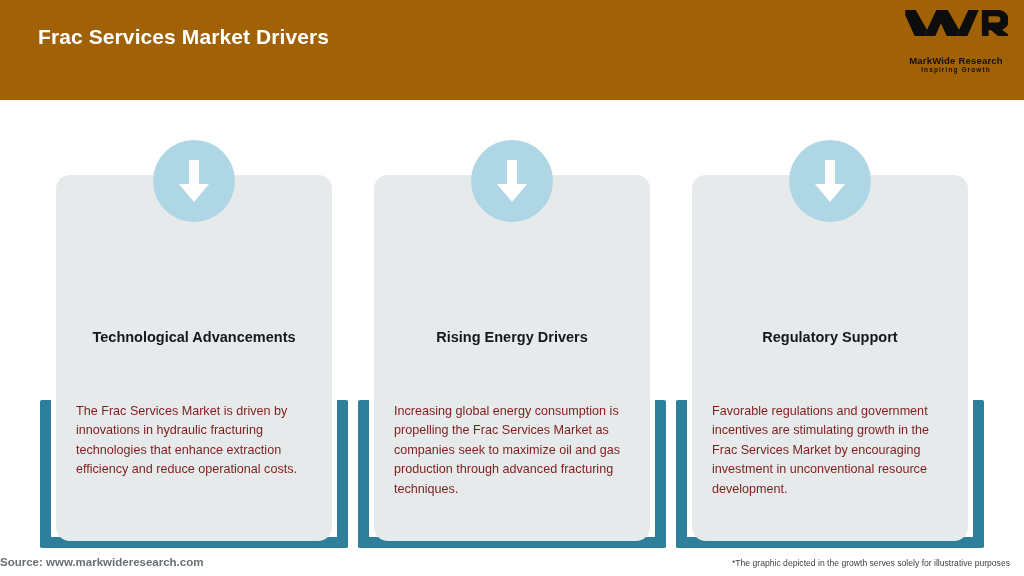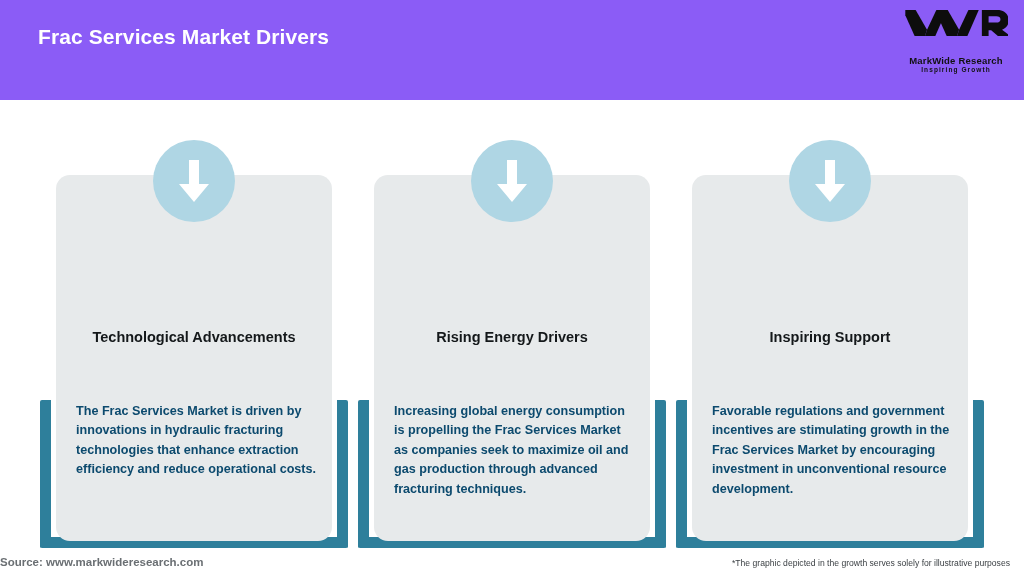--- a/index.html
+++ b/index.html
@@ -15,21 +15,21 @@
     position: relative;
   }
 
   
   .header {
     position: absolute;
     left: 0;
     top: 0;
     width: 1024px;
     height: 100px;
-    background: #8b5cf6;
+    background: #a16207;
   }
   .header-title {
     position: absolute;
     left: 38px;
     top: 25px;
     font-size: 21px;
     font-weight: bold;
     color: #ffffff;
     letter-spacing: 0.1px;
     white-space: nowrap;
@@ -139,23 +139,22 @@
     color: #14181a;
     line-height: 18px;
   }
   .card-body {
     position: absolute;
     left: 20px;
     top: 227px;
     width: 244px;
     text-align: left;
     font-size: 12.6px;
-    color: #0c4a6e;
+    color: #7f1d1d;
     line-height: 19.4px;
-    font-weight: bold;
   }
 
   
   .footer-source {
     position: absolute;
     left: 0;
     top: 556px;
     width: 1024px;
     text-align: left;
     font-size: 11.5px;
@@ -217,21 +216,21 @@
     <div class="icon-circle">
       <svg class="arrow-svg" viewBox="0 0 34 46">
         <polygon points="12,2 22,2 22,26 32,26 17,44 2,26 12,26" fill="#ffffff"></polygon>
       </svg>
     </div>
   </div>
 
   <div class="card-wrap c2">
     <div class="bracket"></div>
     <div class="card">
-      <div class="card-title">Inspiring Support</div>
+      <div class="card-title">Regulatory Support</div>
       <div class="card-body">Favorable regulations and government incentives are stimulating growth in the Frac Services Market by encouraging investment in unconventional resource development.</div>
     </div>
     <div class="icon-circle">
       <svg class="arrow-svg" viewBox="0 0 34 46">
         <polygon points="12,2 22,2 22,26 32,26 17,44 2,26 12,26" fill="#ffffff"></polygon>
       </svg>
     </div>
   </div>
 
 </div>

